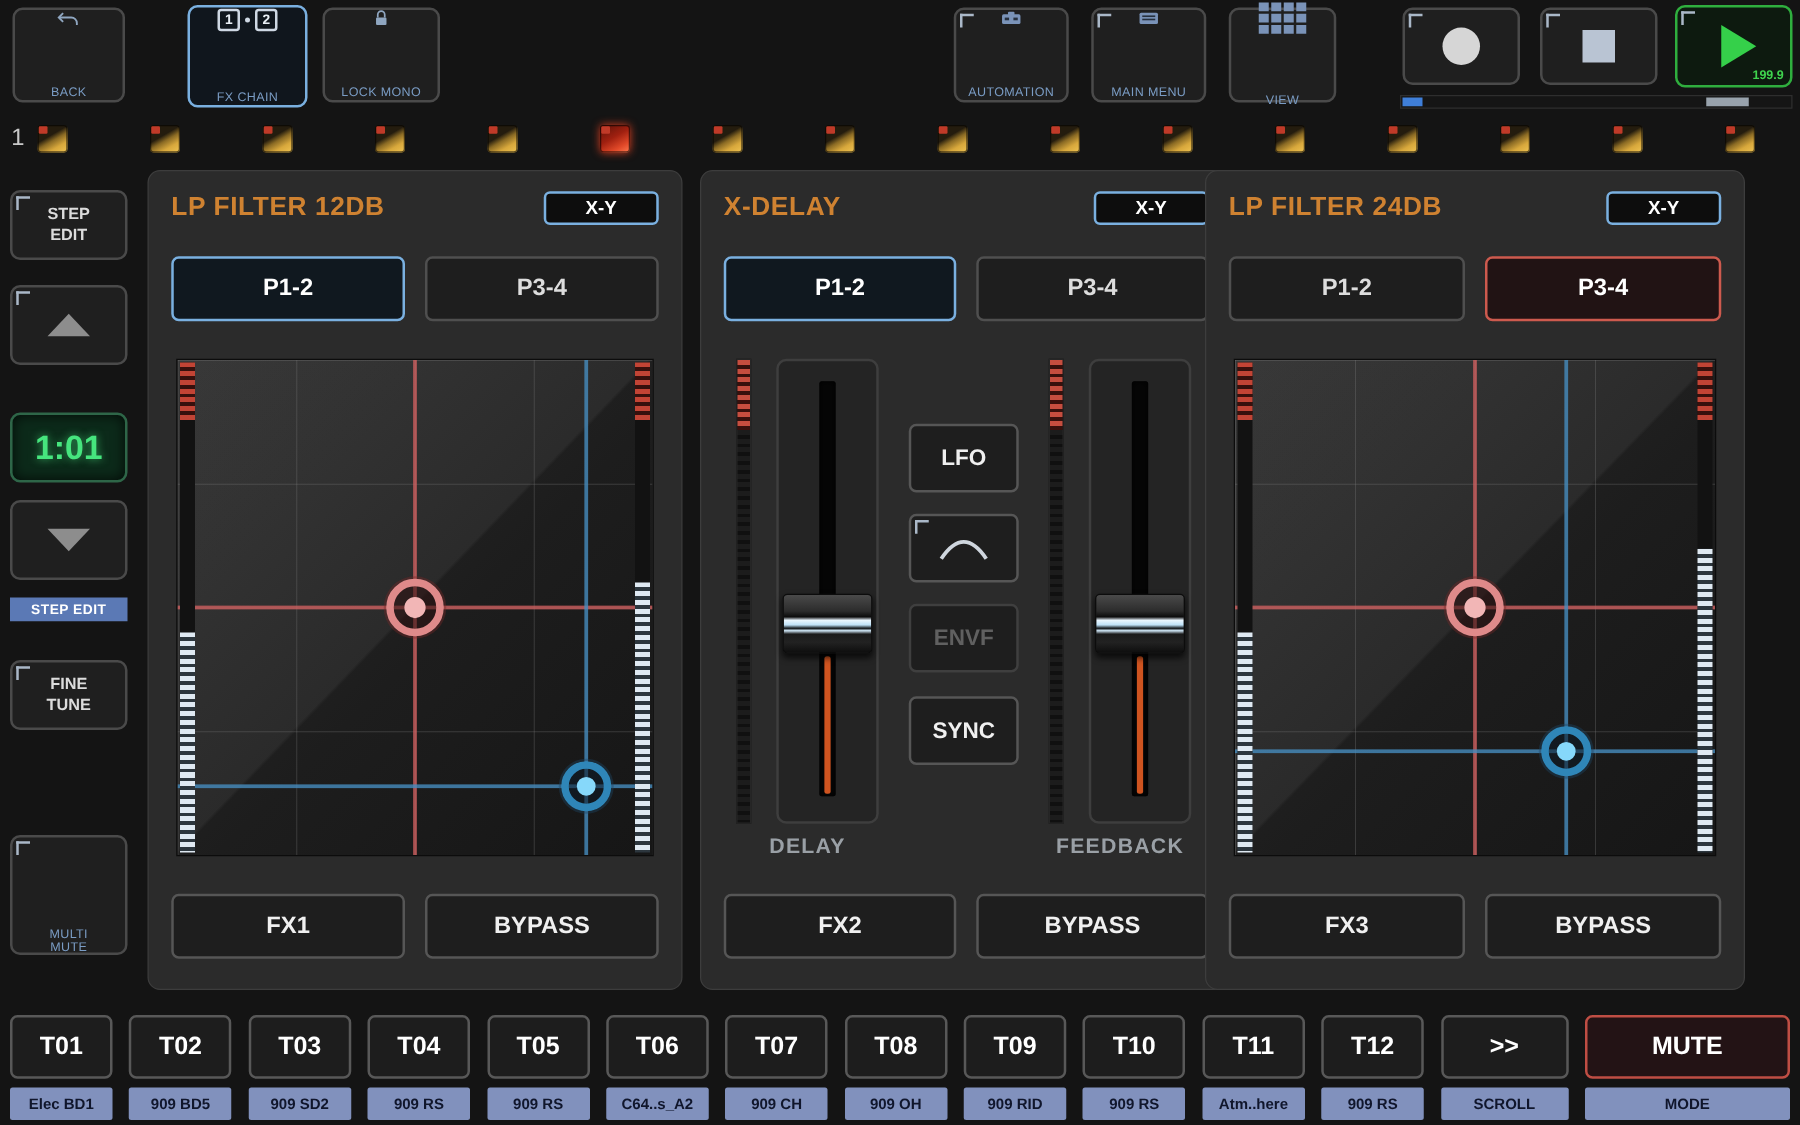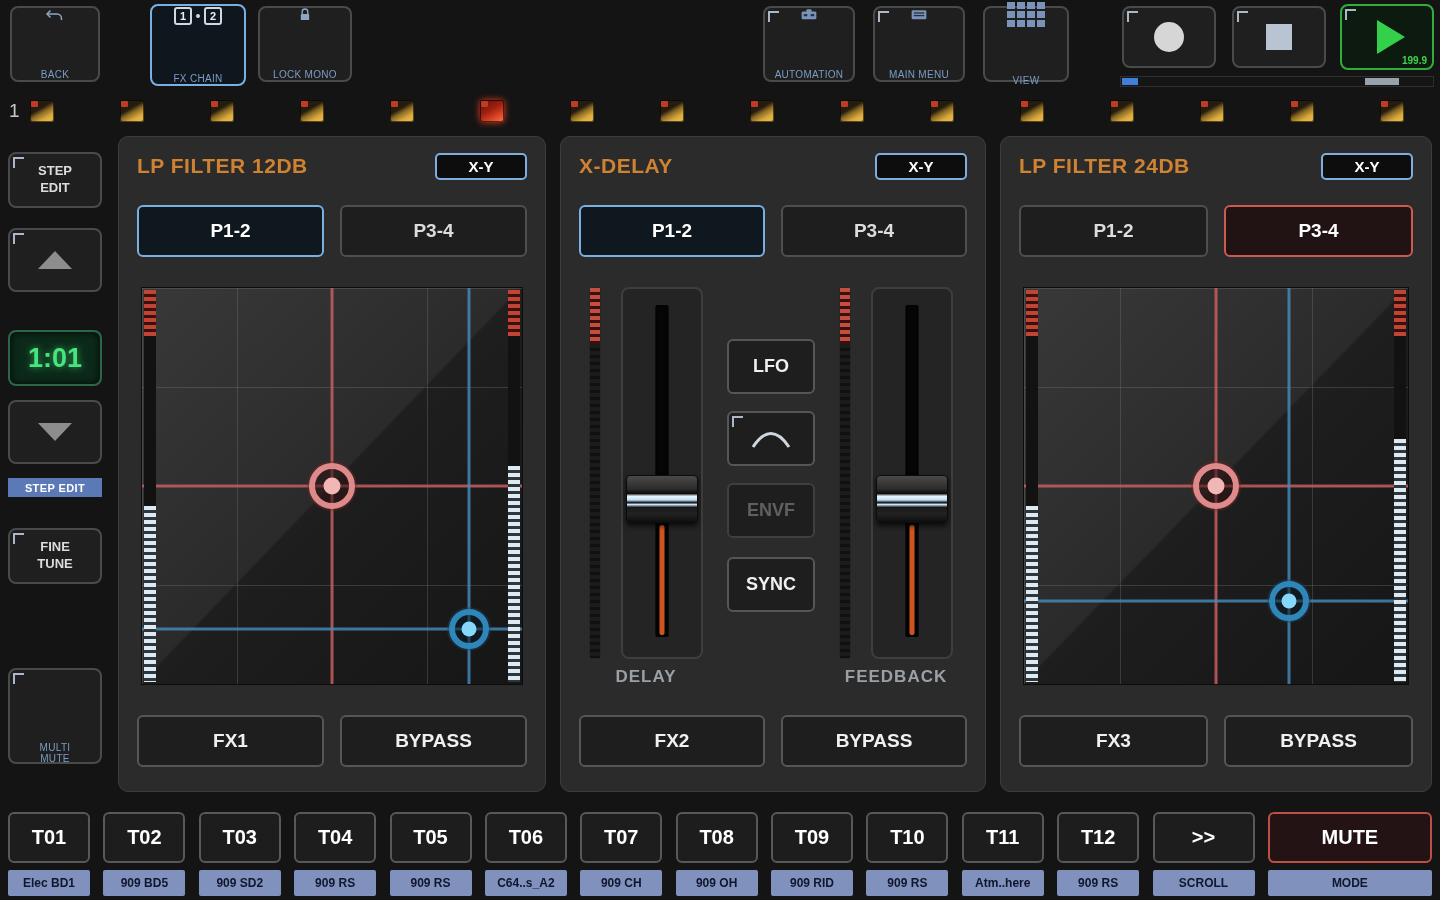--- a/index.html
+++ b/index.html
@@ -354,21 +354,21 @@
       <div class="mbtn dim" style="top:196px">ENVF</div>
       <div class="mbtn" style="top:270px">SYNC</div>
     </div>
 
     <div class="fxrow">
       <div class="fbtn">FX2</div>
       <div class="fbtn">BYPASS</div>
     </div>
   </section>
 
-  <section class="panel" style="left:1000px;width:432px">
+  <section class="panel" style="left:964px;width:432px">
     <div class="phead">
       <span class="ptitle">LP FILTER 24DB</span>
       <div class="xybtn">X-Y</div>
     </div>
     <div class="prow">
       <div class="pbtn">P1-2</div>
       <div class="pbtn sel-red">P3-4</div>
     </div>
     <div class="xypad">
       <div class="cgroup redc" style="--x: 50%; --y: 50%;">

